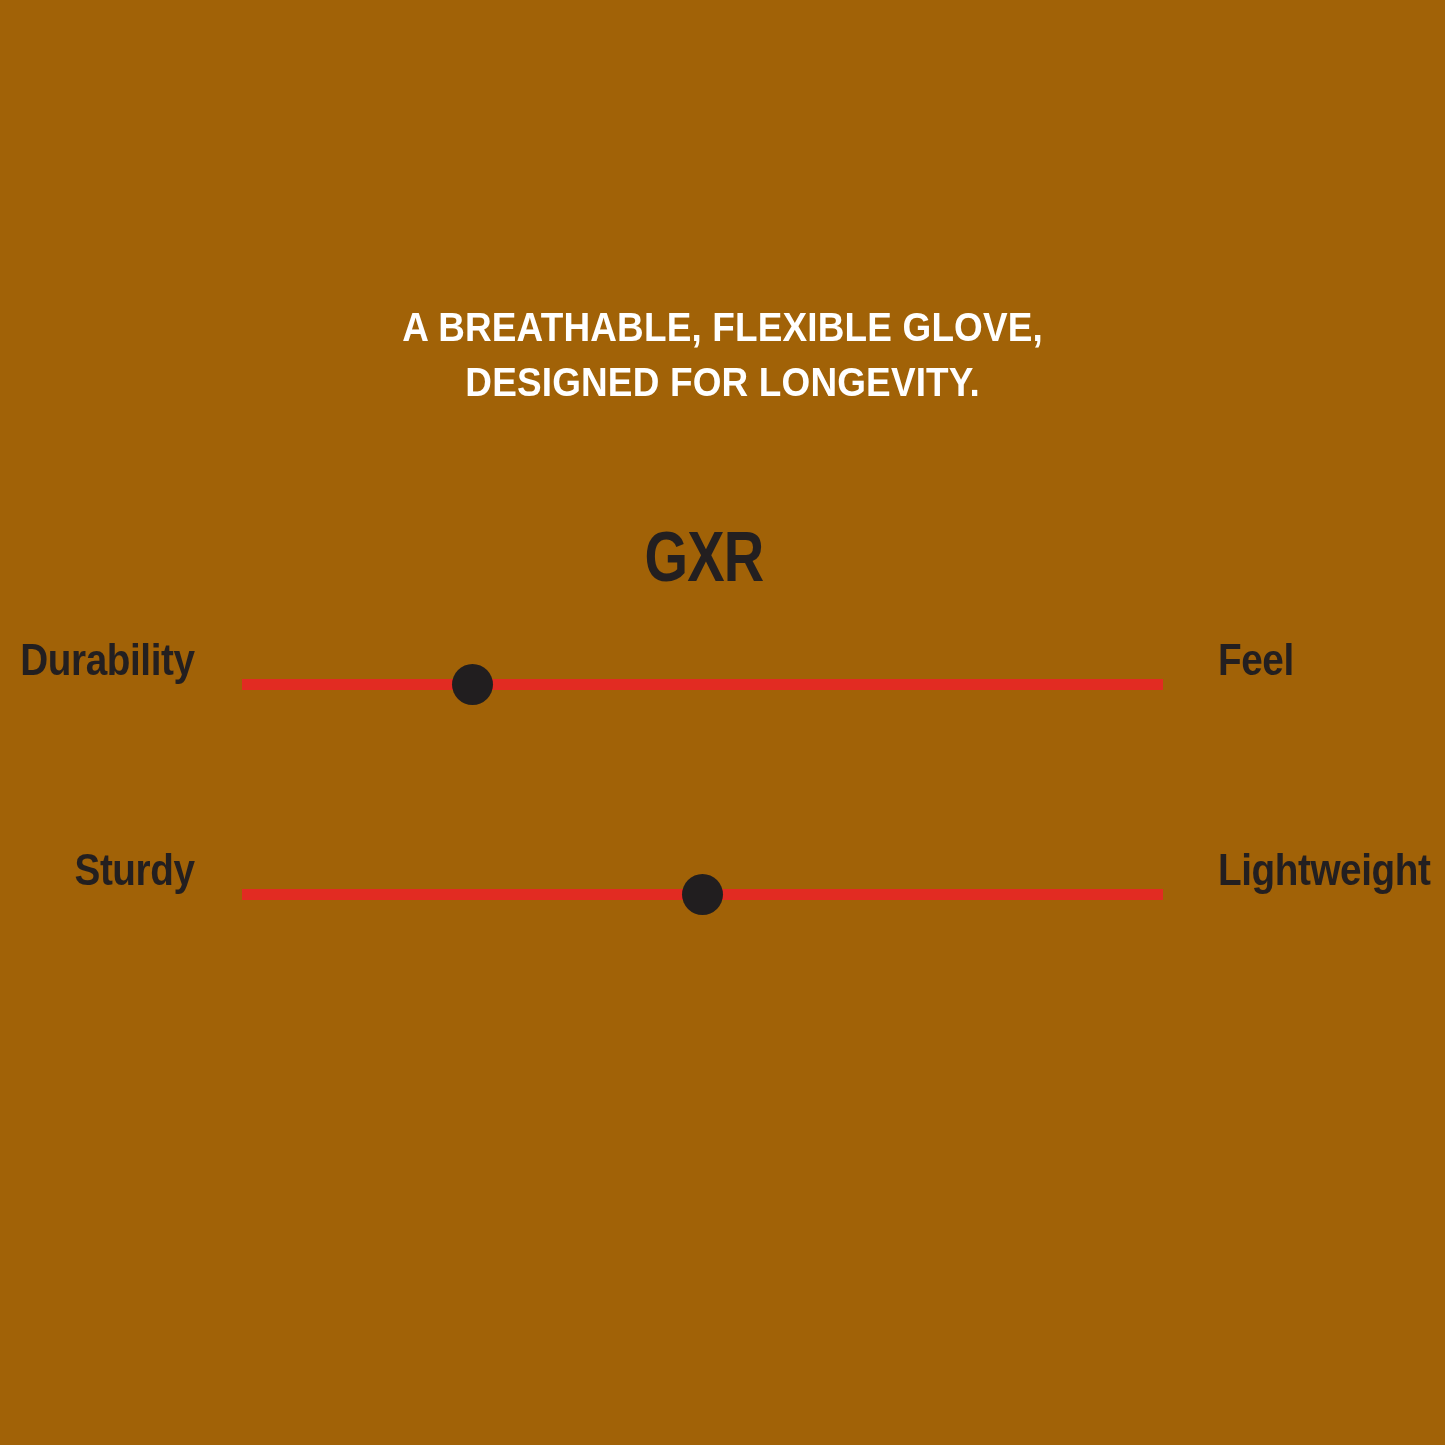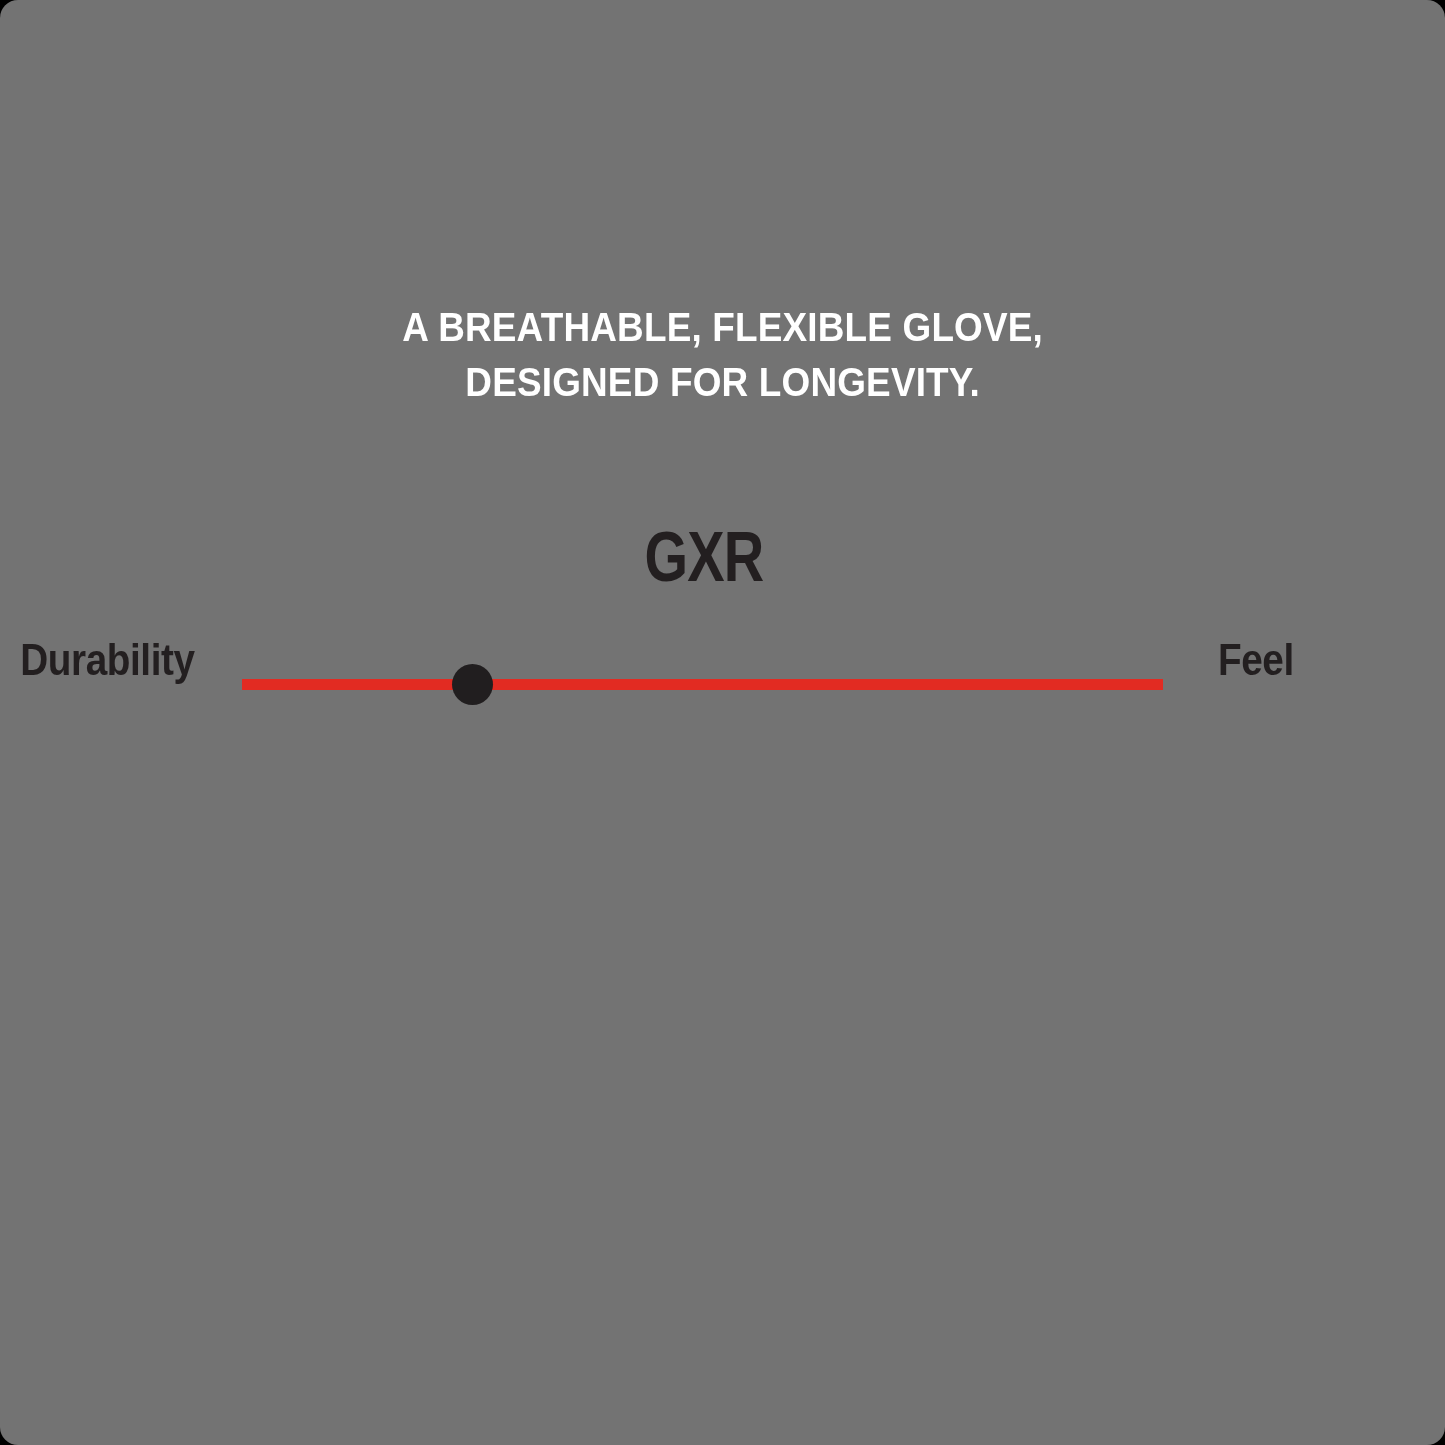--- a/index.html
+++ b/index.html
@@ -115,34 +115,40 @@
     height: 41px;
     margin-left: -20.5px;
     margin-top: -20.5px;
     border-radius: 50%;
     background: #211E1F;
   }
 </style>
 </head>
 <body style="background: rgb(0, 0, 0);">
 
-<div id="stage" style="background: #737373; border-radius: 18px;">
+<div id="stage" style="background: #a16207;">
 
   <div id="headline" style="color: rgb(255, 255, 255);">
     <span class="hl-line">A BREATHABLE, FLEXIBLE GLOVE,</span>
     <span class="hl-line">DESIGNED FOR LONGEVITY.</span>
   </div>
 
   <div id="product-name" style="color: rgb(35, 31, 32);">GXR</div>
 
   <div id="sliders">
 
     <div class="slider-row" data-row="0">
       <span class="slider-label left" style="color: rgb(35, 31, 32);">Durability</span>
       <span class="slider-label right" style="color: rgb(35, 31, 32);">Feel</span>
       <div class="slider-track" style="background: rgb(226, 43, 34);"></div>
       <div class="slider-knob" style="left: 472.25px; background: rgb(33, 30, 31);"></div>
     </div>
 
 
+    <div class="slider-row" data-row="2">
+      <span class="slider-label left" style="color: rgb(35, 31, 32);">Sturdy</span>
+      <span class="slider-label right" style="color: rgb(35, 31, 32);">Lightweight</span>
+      <div class="slider-track" style="background: rgb(226, 43, 34);"></div>
+      <div class="slider-knob" style="left: 702.5px; background: rgb(33, 30, 31);"></div>
+    </div>
 
   </div>
 </div>
 
 </body></html>

